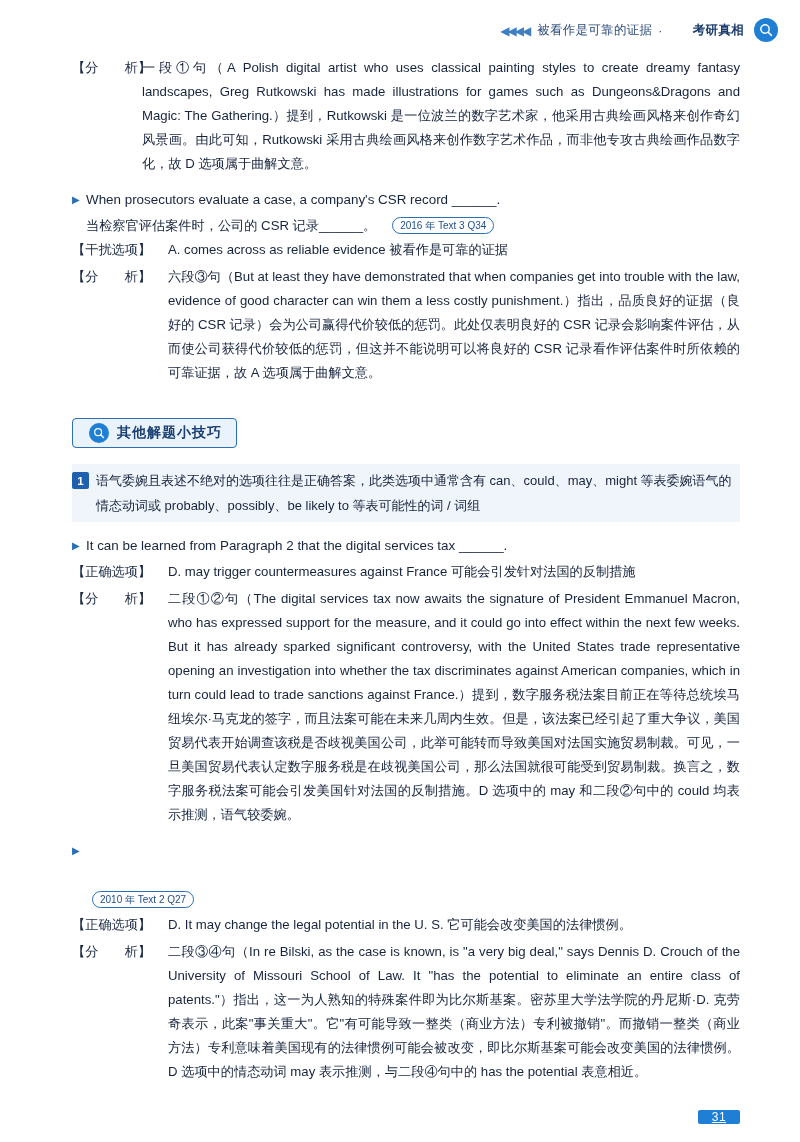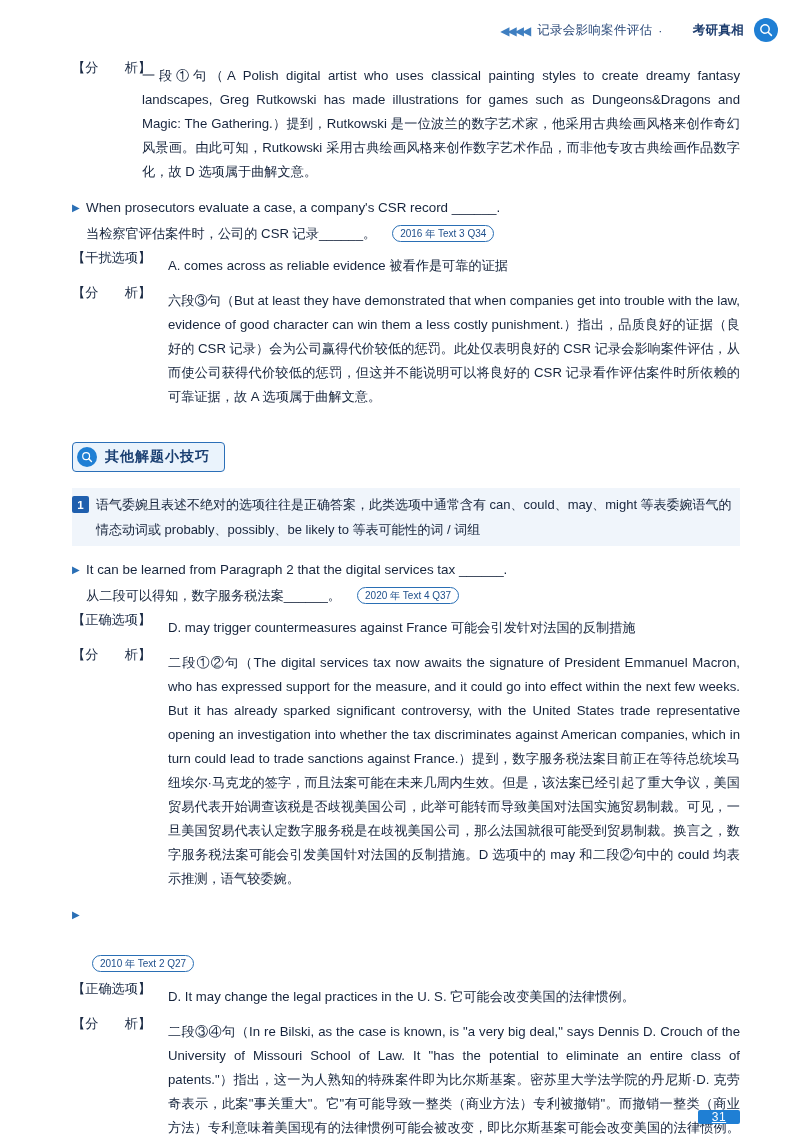--- a/index.html
+++ b/index.html
@@ -94,21 +94,20 @@
     color: #1a2a44;
     white-space: nowrap;
   }
   .lbl.wide { width: 96px; }
   .body {
     flex: 1 1 auto;
     font-size: 13.2px;
     line-height: 24px;
     text-align: justify;
     color: #16243c;
-    margin-top: 8px;
   }
   .en { font-family: "Liberation Sans", sans-serif; }
 
   
   .qline {
     display: flex;
     align-items: flex-start;
     margin-top: 12px;
     margin-bottom: 2px;
   }
@@ -151,21 +150,21 @@
   .section-head {
     position: relative;
     margin-top: 30px;
     margin-bottom: 16px;
     display: inline-flex;
     align-items: center;
     height: 28px;
     background: #eaf3fc;
     border: 1px solid #2b6fb8;
     border-radius: 4px;
-    padding: 0 14px 0 4px;
+    padding: 0 14px 0 16px;
   }
   .section-head .dot {
     width: 20px; height: 20px;
     border-radius: 50%;
     background: #1f7fd4;
     display: flex; align-items: center; justify-content: center;
     margin-right: 8px;
   }
   .section-head .stitle {
     font-size: 14px;
@@ -220,21 +219,21 @@
   }
 </style>
 </head>
 <body>
 
 <div class="page">
 
   <div class="header">
     <div class="header-inner">
       <span class="chevrons">◀◀◀◀</span>
-      <span>记录会影响案件评估</span>
+      <span>被看作是可靠的证据</span>
       <span class="header-sep">·</span>
       <span class="header-strong">考研真相</span>
     </div>
     <div class="header-circle">
       <svg width="14" height="14" viewBox="0 0 14 14" aria-hidden="true">
         <circle cx="6" cy="6" r="4.2" fill="none" stroke="#ffffff" stroke-width="1.4"></circle>
         <line x1="9.2" y1="9.2" x2="12.4" y2="12.4" stroke="#ffffff" stroke-width="1.6" stroke-linecap="round"></line>
       </svg>
     </div>
   </div>
@@ -285,45 +284,41 @@
       <div class="tip-num">1</div>
       <div class="tip-text">语气委婉且表述不绝对的选项往往是正确答案，此类选项中通常含有 can、could、may、might 等表委婉语气的情态动词或 probably、possibly、be likely to 等表可能性的词 / 词组</div>
     </div>
 
     
     <div class="block">
       <div class="qline">
         <div class="tri">▶</div>
         <div class="qtext en">It can be learned from Paragraph 2 that the digital services tax ______.</div>
       </div>
-      <div class="qcn">
-        <span>从二段可以得知，数字服务税法案______。</span>
-        <span class="src-tag">2020 年 Text 4 Q37</span>
-      </div>
       <div class="row">
         <div class="lbl wide">【正确选项】</div>
         <div class="body">D. may trigger countermeasures against France 可能会引发针对法国的反制措施</div>
       </div>
       <div class="row">
         <div class="lbl wide">【分　　析】</div>
         <div class="body">二段①②句（The digital services tax now awaits the signature of President Emmanuel Macron, who has expressed support for the measure, and it could go into effect within the next few weeks. But it has already sparked significant controversy, with the United States trade representative opening an investigation into whether the tax discriminates against American companies, which in turn could lead to trade sanctions against France.）提到，数字服务税法案目前正在等待总统埃马纽埃尔·马克龙的签字，而且法案可能在未来几周内生效。但是，该法案已经引起了重大争议，美国贸易代表开始调查该税是否歧视美国公司，此举可能转而导致美国对法国实施贸易制裁。可见，一旦美国贸易代表认定数字服务税是在歧视美国公司，那么法国就很可能受到贸易制裁。换言之，数字服务税法案可能会引发美国针对法国的反制措施。D 选项中的 may 和二段②句中的 could 均表示推测，语气较委婉。</div>
       </div>
     </div>
 
     
     <div class="block">
       <div class="qline">
         <div class="tri">▶</div>
         <div style="flex:0 0 auto; margin-left:6px; line-height:24px;margin-top:48px;">
           <span class="src-tag">2010 年 Text 2 Q27</span>
         </div>
       </div>
       <div class="row">
         <div class="lbl wide">【正确选项】</div>
-        <div class="body">D. It may change the legal practices in the U. S. 它可能会改变美国的法律惯例。</div>
+        <div class="body">D. It may change the legal potential in the U. S. 它可能会改变美国的法律惯例。</div>
       </div>
       <div class="row">
         <div class="lbl wide">【分　　析】</div>
         <div class="body">二段③④句（In re Bilski, as the case is known, is "a very big deal," says Dennis D. Crouch of the University of Missouri School of Law. It "has the potential to eliminate an entire class of patents."）指出，这一为人熟知的特殊案件即为比尔斯基案。密苏里大学法学院的丹尼斯·D. 克劳奇表示，此案"事关重大"。它"有可能导致一整类（商业方法）专利被撤销"。而撤销一整类（商业方法）专利意味着美国现有的法律惯例可能会被改变，即比尔斯基案可能会改变美国的法律惯例。D 选项中的情态动词 may 表示推测，与二段④句中的 has the potential 表意相近。</div>
       </div>
     </div>
 
   </div>
 
   <div class="pagenum">31</div>

